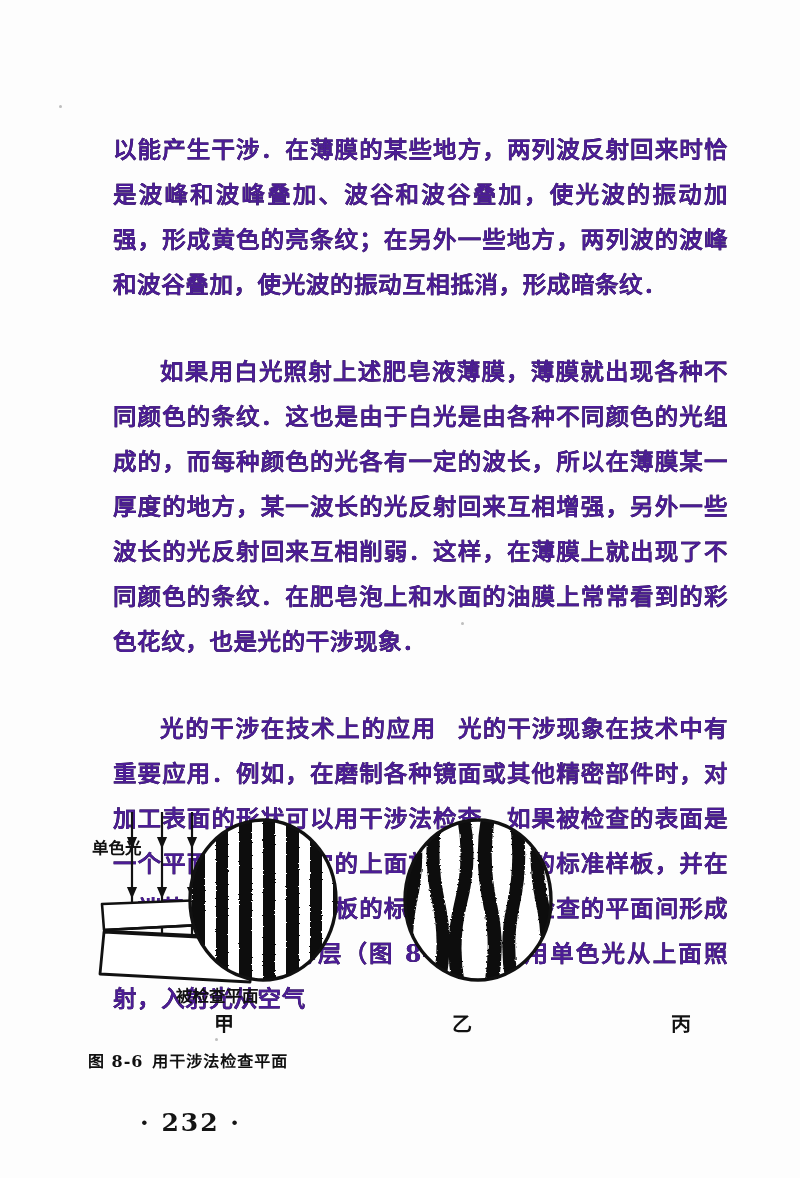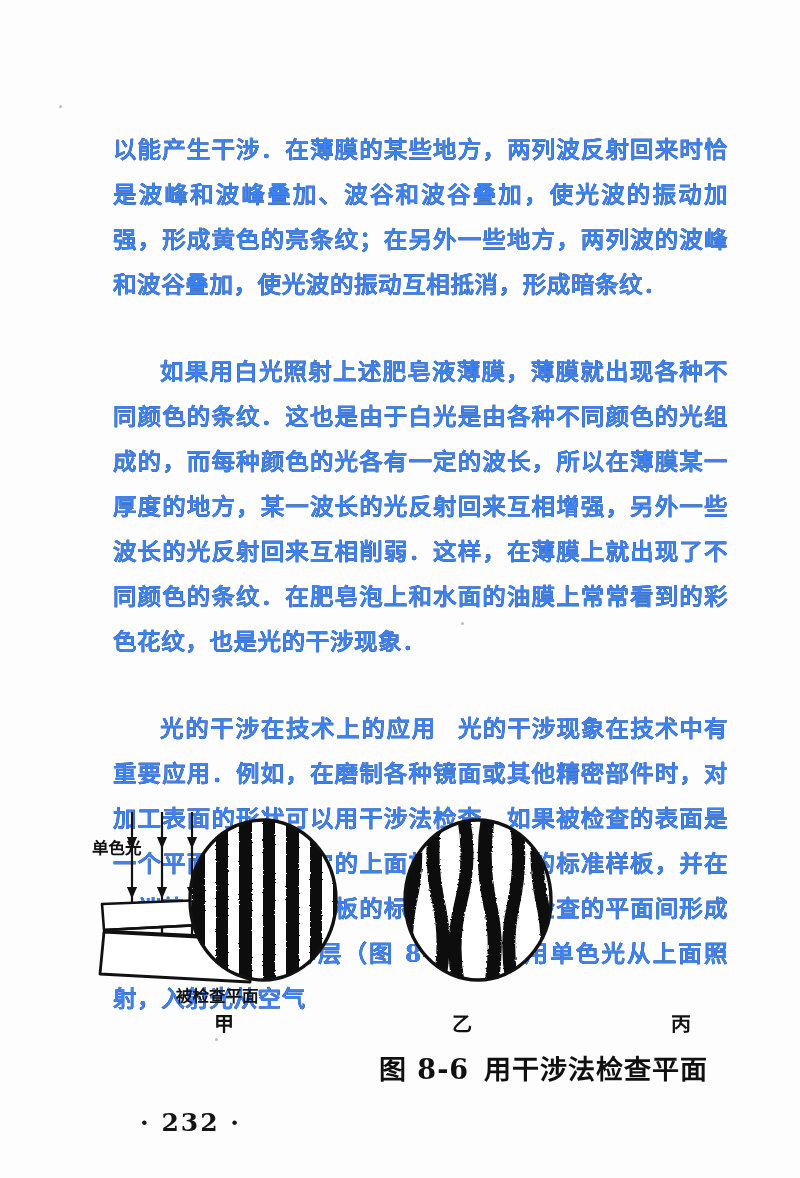--- a/index.html
+++ b/index.html
@@ -32,21 +32,21 @@
   }
 
   .para {
     font-size: 23.5px;
     line-height: 45px;
     letter-spacing: 0.6px;
     text-align: justify;
     text-justify: inter-character;
     font-weight: 700;
     margin: 0 0 2px 0;
-    color: #3b82f6;
+    color: #4c1d95;
     text-shadow: 0 0 0.35px #0d0d0d;
   }
   .para.indent { text-indent: 2em; margin-top: 42px; }
 
   .heading-run {
     font-weight: 700;
     letter-spacing: 1.2px;
     margin-right: 0.9em;
   }
 
@@ -77,22 +77,22 @@
   }
   .lbl-jia { left: 126px; }
   .lbl-yi  { left: 364px; }
   .lbl-bing{ left: 583px; }
 
   .fig-caption {
     position: absolute;
     left: 0;
     top: 236px;
     width: 620px;
-    text-align: right;
-    font-size: 27px;
+    text-align: left;
+    font-size: 16px;
     font-weight: 800;
     letter-spacing: 1px;
     color: #101010;
   }
   .fig-caption .cap-num { margin-right: 0.55em; }
 
   
   .page-number {
     position: absolute;
     left: 140px;

